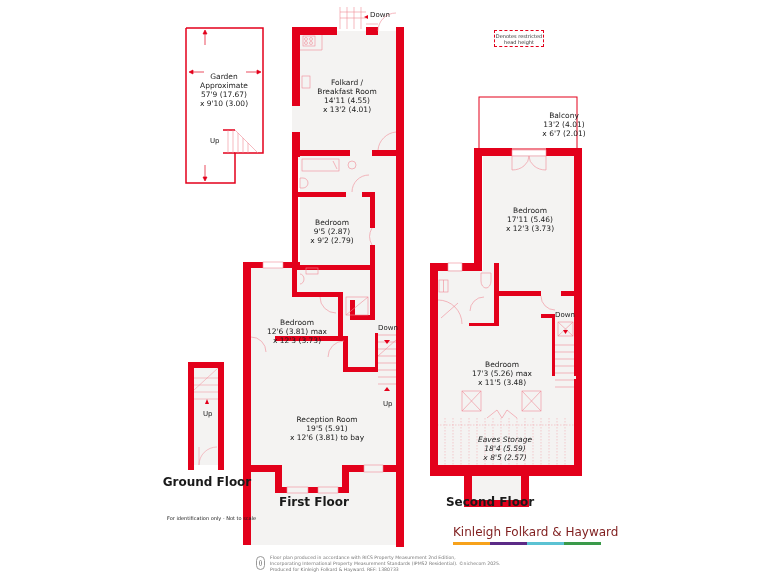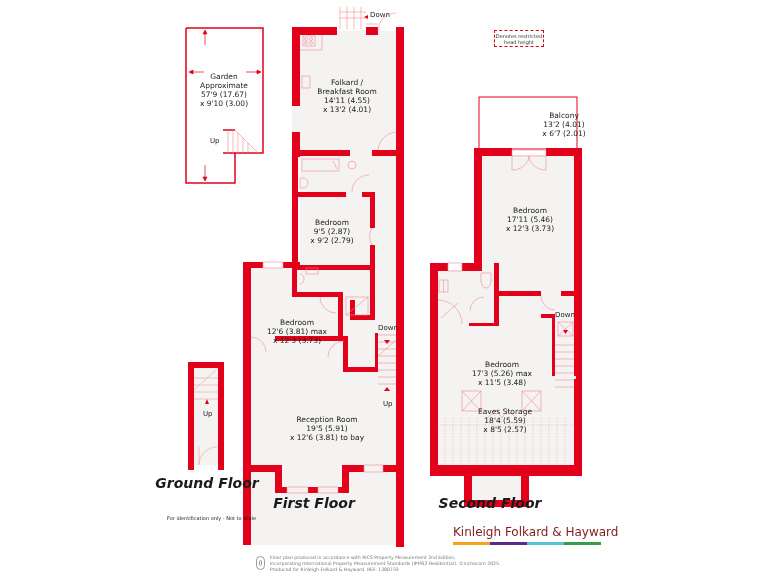--- a/index.html
+++ b/index.html
@@ -1,20 +1,20 @@
 <!DOCTYPE html>
 <html><head>
 <meta charset="utf-8">
 <style>
   html, body { margin: 0; padding: 0; background: #ffffff; }
   body { width: 768px; height: 576px; position: relative; overflow: hidden; font-family: "DejaVu Sans", sans-serif; }
   #plan { position: absolute; left: 0; top: 0; width: 768px; height: 576px; }
   .lbl { position: absolute; text-align: center; font-size: 7.5px; line-height: 9px; color: #1a1a1a; transform: translateX(-50%); white-space: nowrap; }
   .lbl .t { display: block; }
-  .floor-title { position: absolute; font-size: 14px; color: #1a1a1a; transform: translateX(-50%); white-space: nowrap; font-weight: 600; font-style: italic; }
+  .floor-title { position: absolute; font-size: 12px; color: #1a1a1a; transform: translateX(-50%); white-space: nowrap; font-weight: 600; }
   .small-lbl { position: absolute; font-size: 7px; color: #1a1a1a; white-space: nowrap; }
   .legend { position: absolute; left: 494px; top: 30px; width: 50px; height: 17px; border: 1px dashed #e3001b; font-size: 5px; line-height: 6px; text-align: center; color: #333; padding-top: 2px; box-sizing: border-box; }
   .info { position: absolute; left: 167px; top: 514px; font-size: 7.5px; line-height: 10px; color: #1a1a1a; }
   .info .note { font-size: 5px; line-height: 8px; }
   .brand { position: absolute; left: 453px; top: 525px; font-size: 12px; color: #7f1d1d; white-space: nowrap; }
   .brand-bar { position: absolute; left: 453px; top: 542px; width: 148px; height: 3px; display: flex; }
   .brand-bar span { flex: 1; height: 3px; }
   .footer { position: absolute; left: 270px; top: 555px; font-size: 4.6px; line-height: 6px; color: #777; white-space: nowrap; }
   .footer-icon { position: absolute; left: 256px; top: 556px; width: 9px; height: 14px; border: 1px solid #999; border-radius: 6px; box-sizing: border-box; }
   .footer-icon::after { content: ""; position: absolute; left: 2px; top: 3px; width: 3px; height: 6px; border: 1px solid #999; border-radius: 2px; box-sizing: border-box; }
@@ -299,21 +299,21 @@
   <span class="t">Bedroom</span>
   <span class="t">17'11 (5.46)</span>
   <span class="t">x 12'3 (3.73)</span>
 </div>
 <div class="small-lbl" style="left:555px; top:311px;">Down</div>
 <div class="lbl" style="left:502px; top:360px;">
   <span class="t">Bedroom</span>
   <span class="t">17'3 (5.26) max</span>
   <span class="t">x 11'5 (3.48)</span>
 </div>
-<div class="lbl" style="left:505px; top:407px;">
+<div class="lbl" style="left:505px; top:435px;font-style:italic;">
   <span class="t">Eaves Storage</span>
   <span class="t">18'4 (5.59)</span>
   <span class="t">x 8'5 (2.57)</span>
 </div>
 <div class="floor-title" style="left:490px; top:495px;">Second Floor</div>
 
 <div class="info">
   <div class="note">For identification only - Not to scale</div>
 </div>
 

